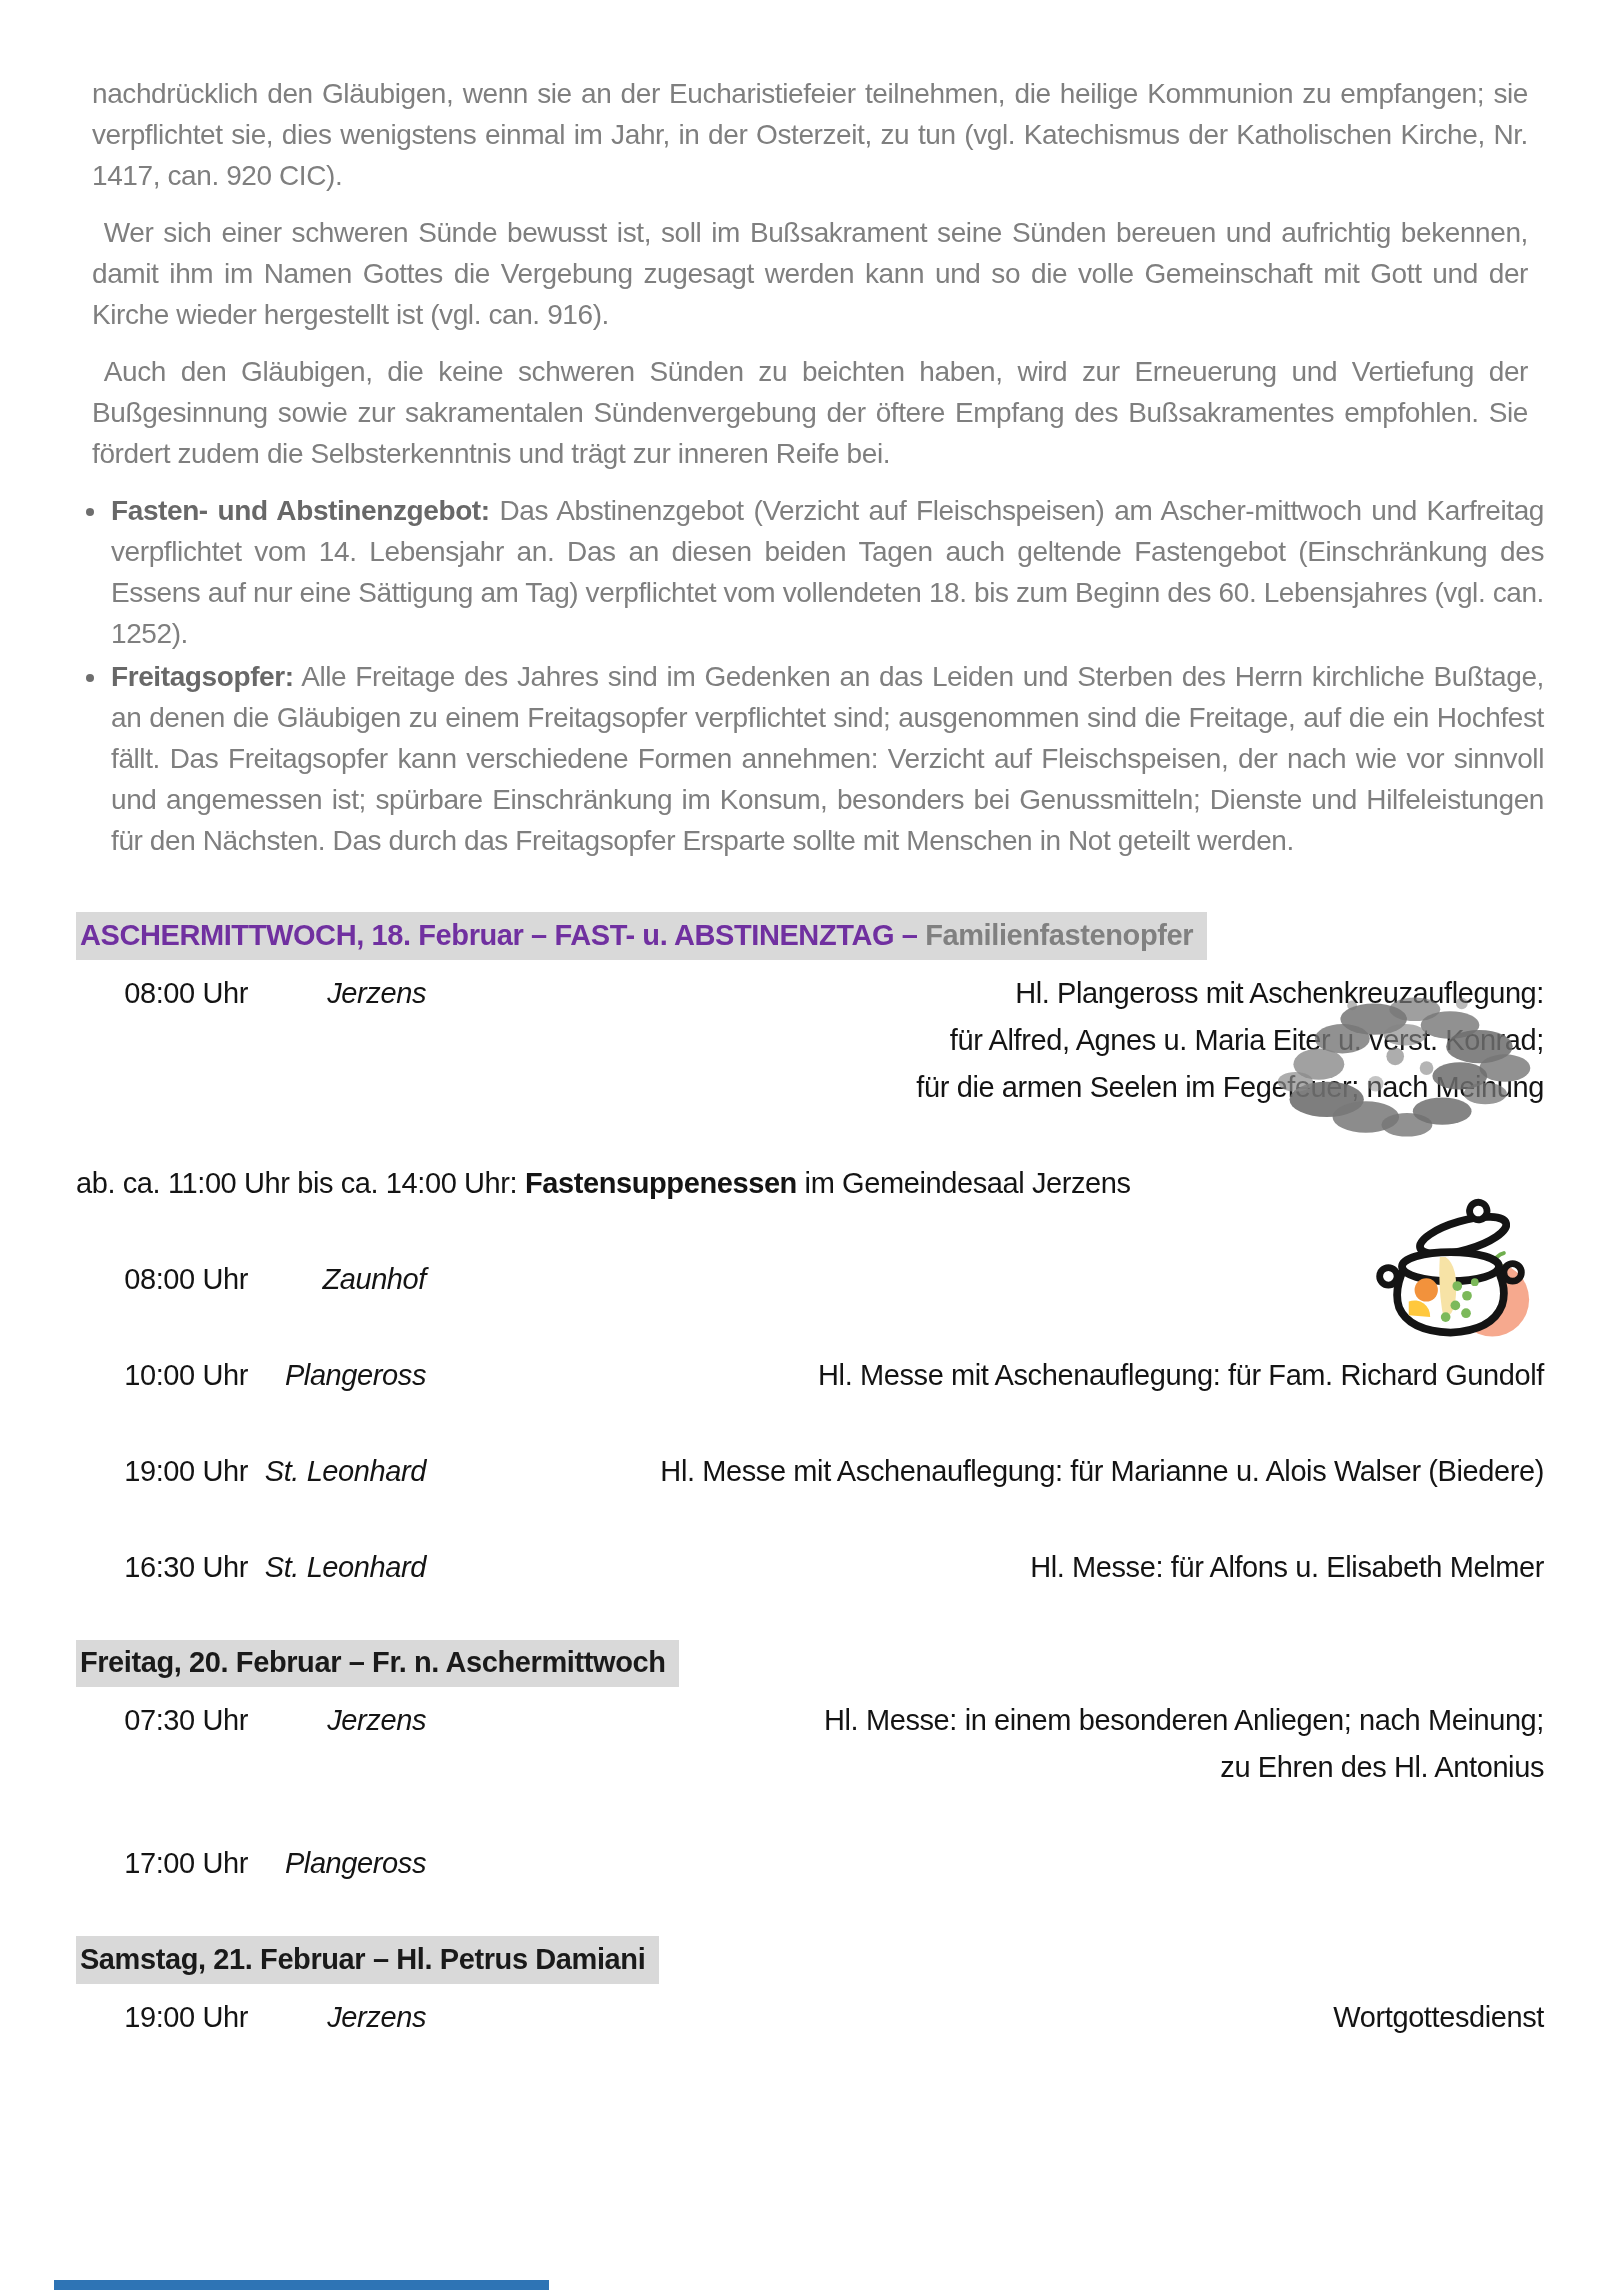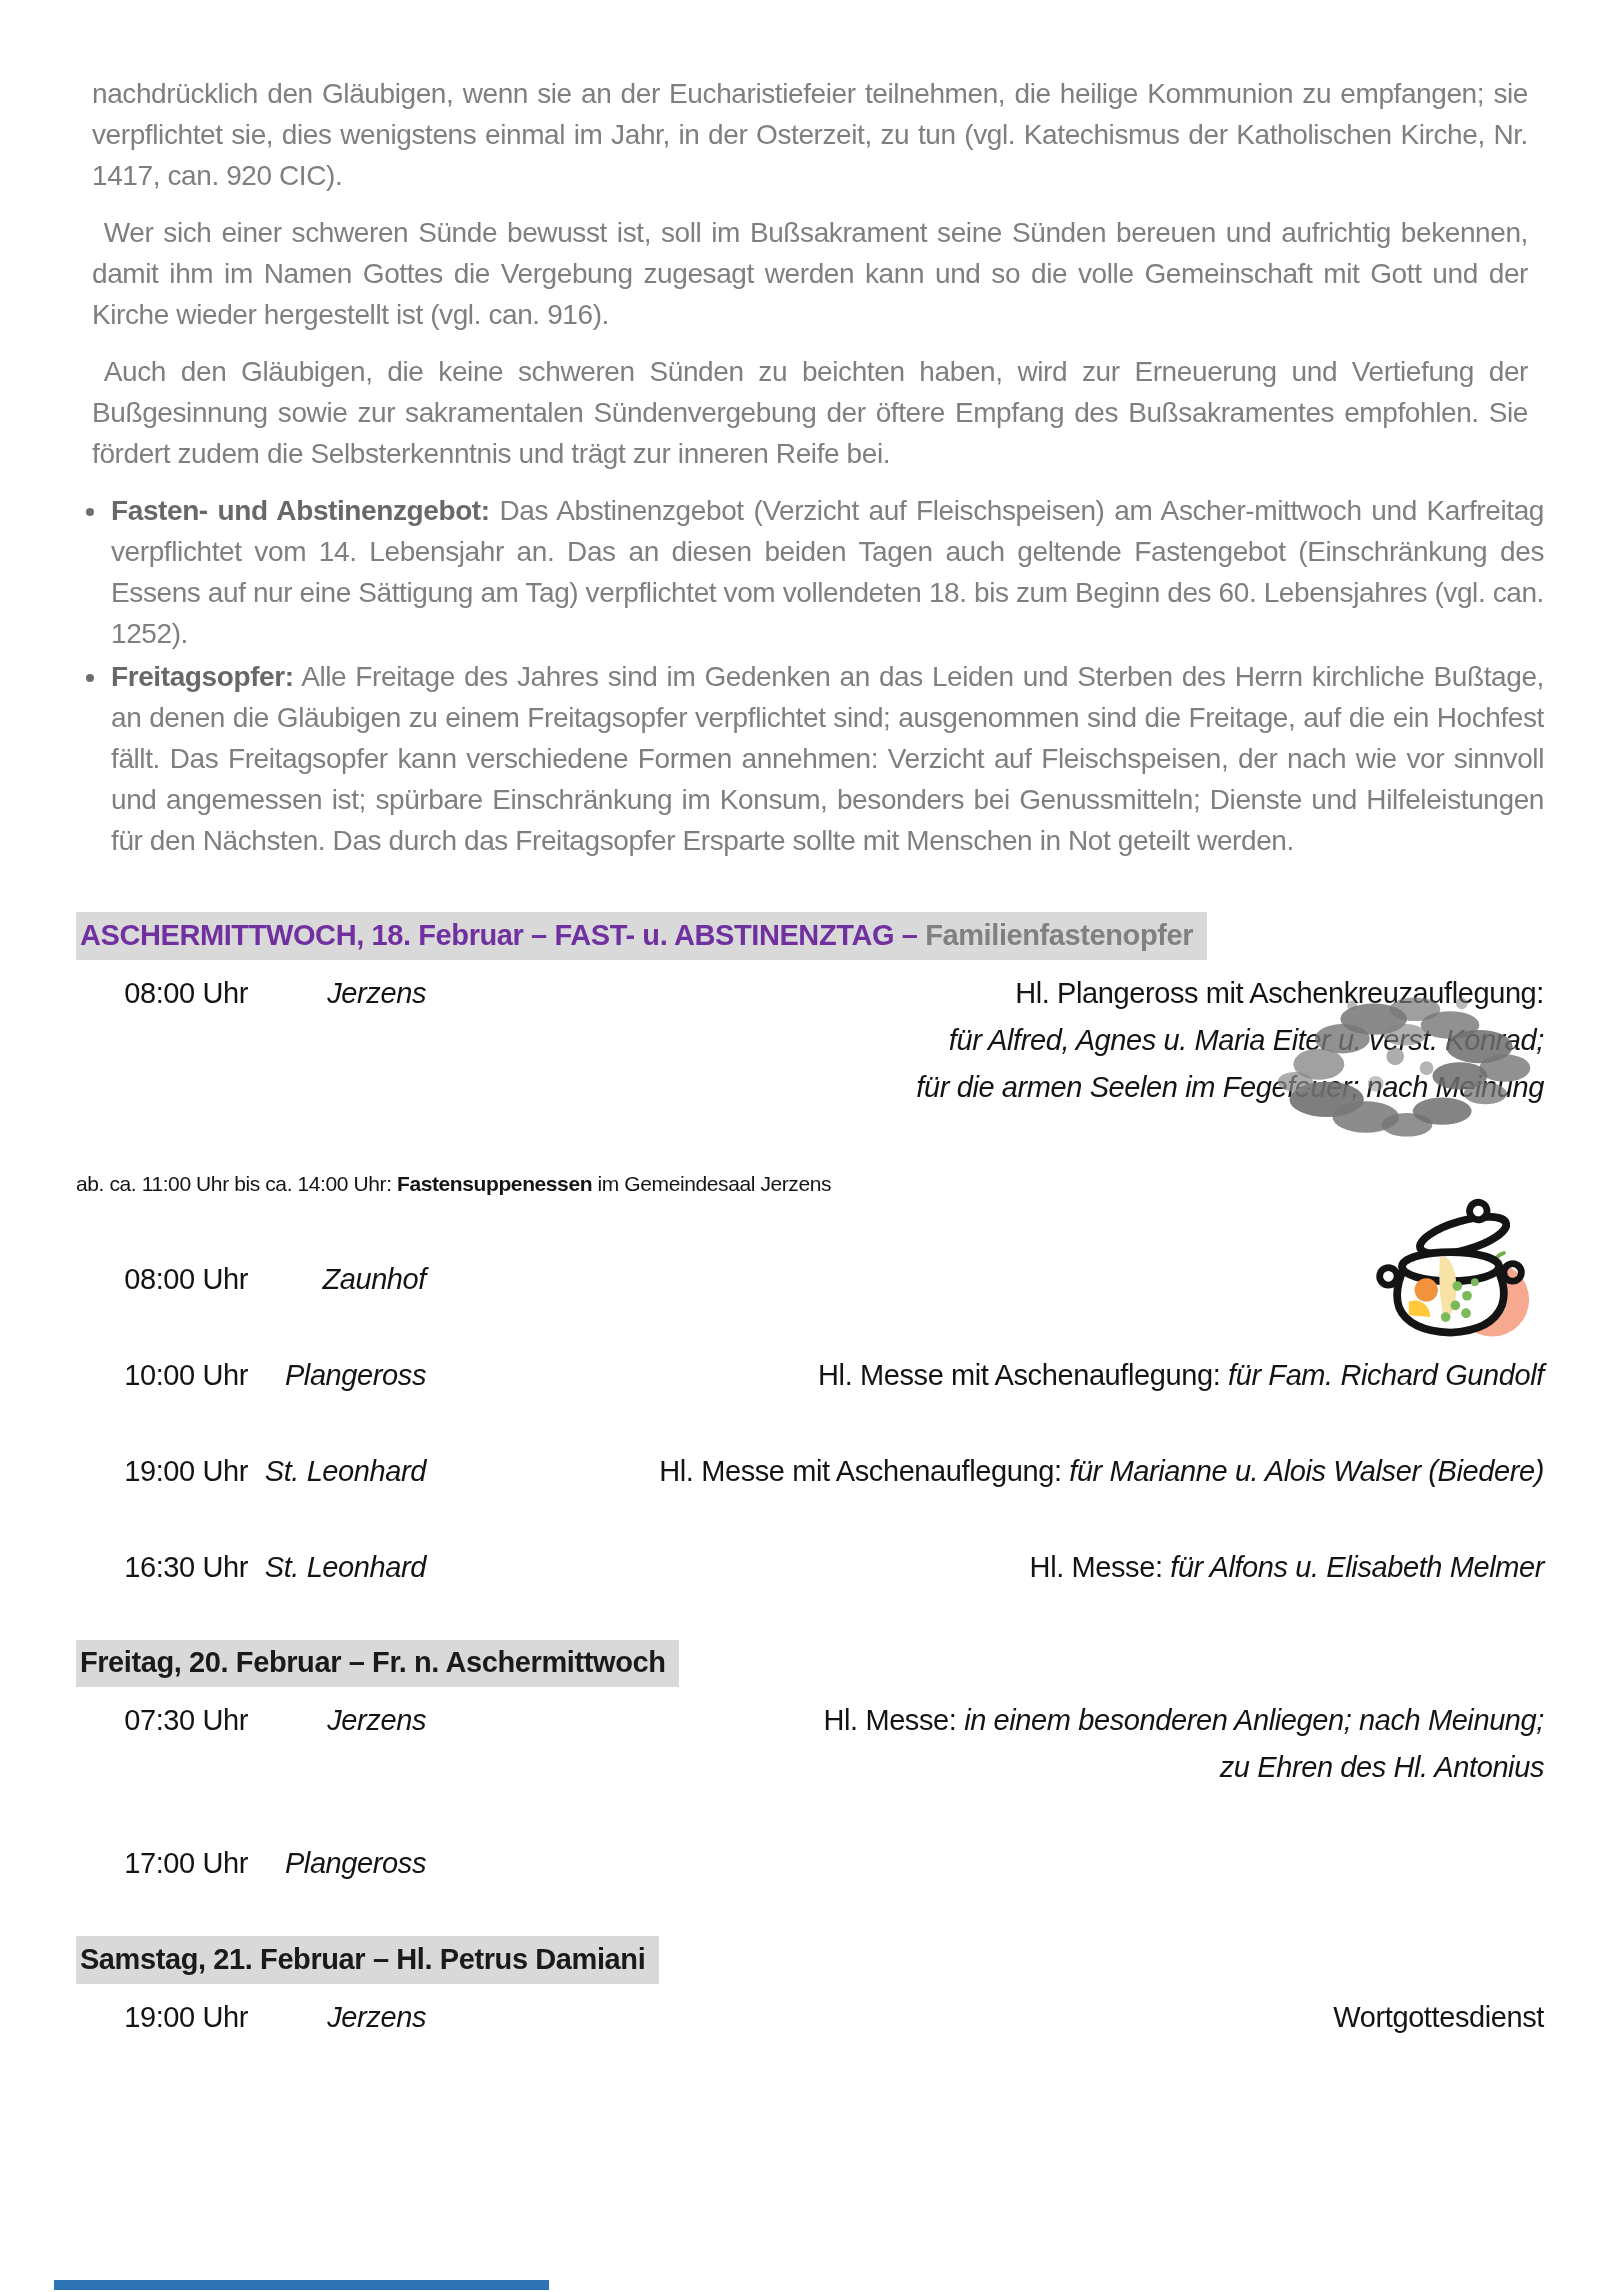--- a/index.html
+++ b/index.html
@@ -54,24 +54,24 @@
     font-size:29px;line-height:47px;
     margin:0 0 49px 0;
     text-align:right;
   }
   .mass-time{flex:none;width:172px;}
   .mass-place{flex:none;width:178px;font-style:italic;}
   .mass-desc{flex:1;}
   .mass-desc .line{display:block;}
   .note-row{
     color:#141414;
-    font-size:21px;line-height:47px;
+    font-size:29px;line-height:47px;
     margin:0 0 49px 0;
   }
-  .it{font-style:italic;}
+  .it{}
   .bold{font-weight:bold;}
   
   .img-abs{position:absolute;}
   #ashes{left:1258px;top:978px;width:294px;height:186px;}
   #soup{left:1368px;top:1196px;width:165px;height:149px;}
   
   .bottom-bar{
     position:absolute;
     left:54px;top:2280px;width:495px;height:9.8px;
     background:#2e74b5;

